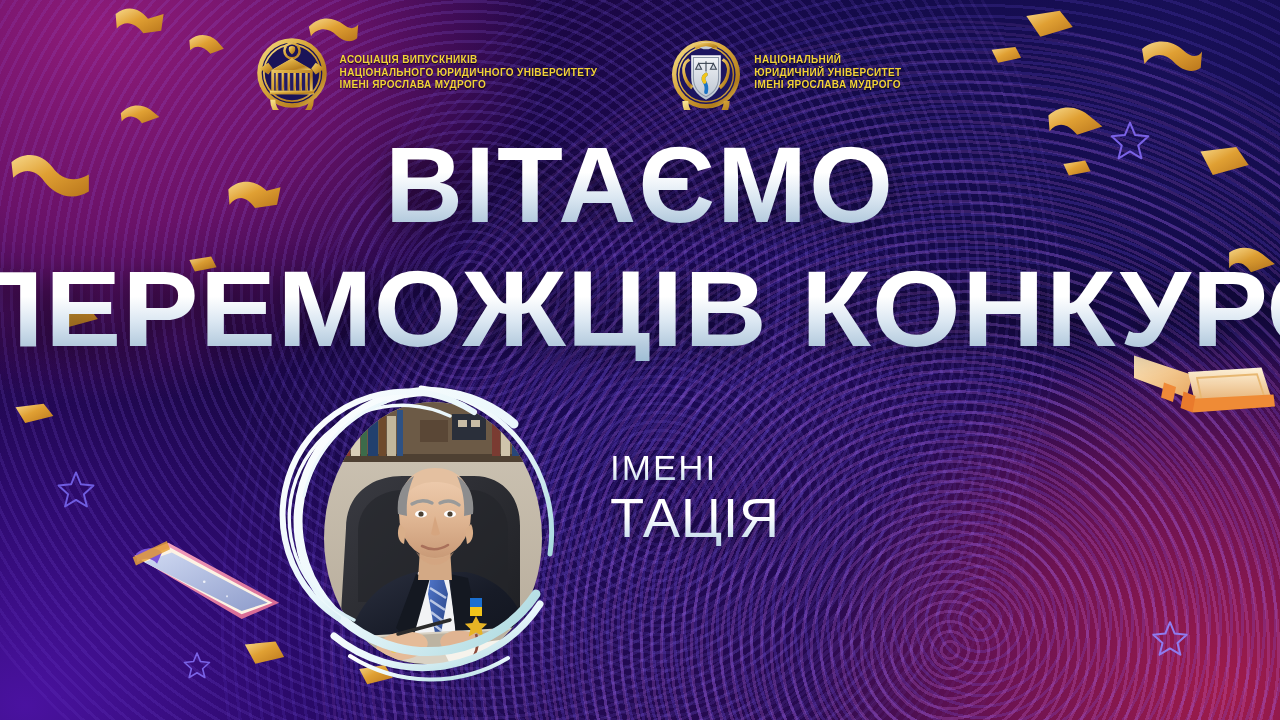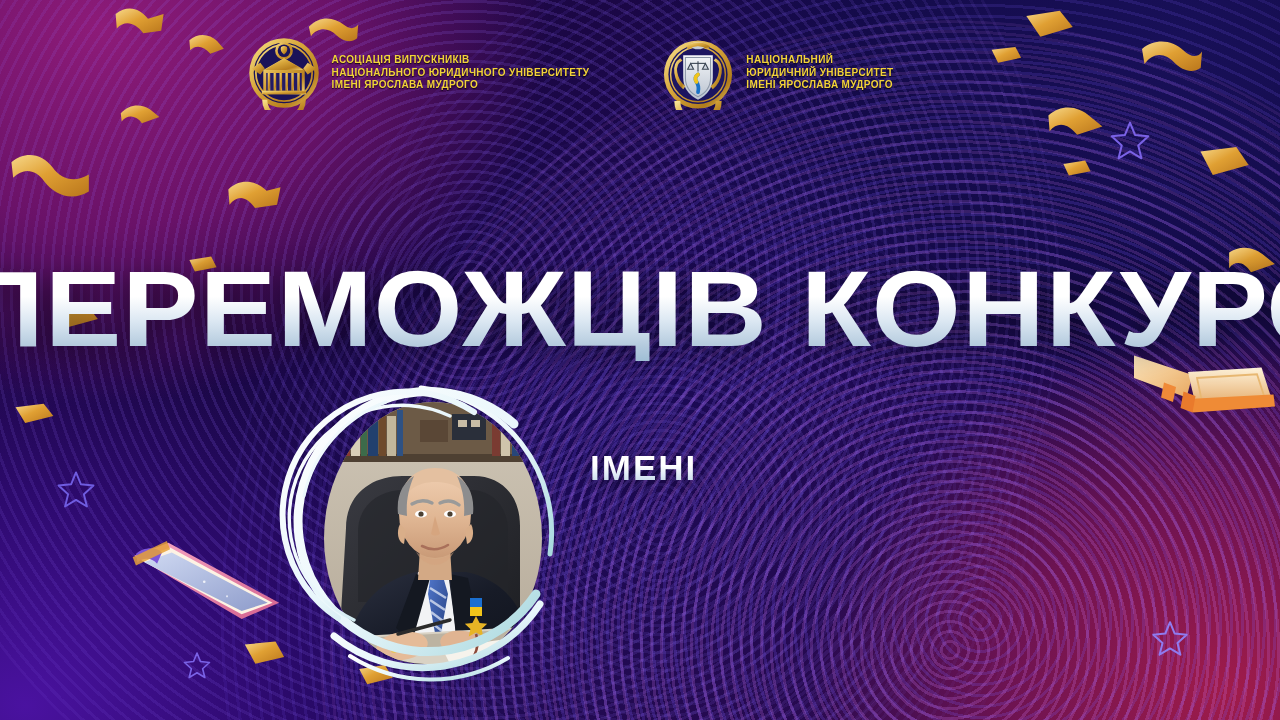--- a/index.html
+++ b/index.html
@@ -58,21 +58,21 @@
     opacity:.6;
   }
 
   
   .confetti{position:absolute;pointer-events:none;}
 
   
   .star-outline{position:absolute;pointer-events:none;}
 
   
-  .logo-row{position:absolute;top:26px;left:8px;width:1124px;height:94px;
+  .logo-row{position:absolute;top:26px;left:16px;width:1124px;height:94px;
     display:flex;justify-content:center;align-items:center;gap:72px;}
   .logo-block{display:flex;align-items:center;gap:11px;}
   .logo-text{line-height:1.26;}
   .logo-text div{
     color:#f2d23a;font-size:10px;font-weight:700;letter-spacing:.35px;
     text-transform:uppercase;white-space:nowrap;
     text-shadow:0 1px 1px rgba(0,0,0,.75);
   }
   .logo-mark{width:74px;height:74px;flex:0 0 74px;}
 
@@ -93,25 +93,26 @@
   .portrait-wrap{position:absolute;left:268px;top:368px;width:306px;height:330px;}
   .portrait-photo{
     position:absolute;left:56px;top:34px;width:218px;height:262px;
     border-radius:50% 50% 46% 46%/52% 52% 48% 48%;
     overflow:hidden;
   }
 
   
   .name-block{position:absolute;left:590px;top:450px;width:600px;}
   .name-line{
-    font-weight:700;white-space:nowrap;line-height:1.0;
+    font-weight:400;white-space:nowrap;line-height:1.0;
     background:linear-gradient(180deg,#ffffff 0%,#ffffff 44%,#e0ecf6 70%,#bcd4e4 100%);
     -webkit-background-clip:text;background-clip:text;
     color:transparent;-webkit-text-fill-color:transparent;
     filter:drop-shadow(0 4px 9px rgba(0,0,0,.55));
+    margin-left:20px;
   }
   #name-prefix{font-size:35px;letter-spacing:2px;margin-bottom:5px;}
   #name-main{font-size:56px;letter-spacing:.5px;margin-bottom:2px;}
   #name-surname{font-size:56px;letter-spacing:.5px;}
   .cap{font-size:1.21em;}
 </style>
 </head>
 <body>
 
 <div class="stage">
@@ -314,20 +315,21 @@
       </svg>
       <div class="logo-text">
         <div>НАЦІОНАЛЬНИЙ</div>
         <div>ЮРИДИЧНИЙ УНІВЕРСИТЕТ</div>
         <div>ІМЕНІ ЯРОСЛАВА МУДРОГО</div>
       </div>
     </div>
 
   </div>
 
+  <div class="headline" id="headline-1">ВІТАЄМО</div>
   <div class="headline" id="headline-2">ПЕРЕМОЖЦІВ КОНКУРСУ</div>
 
   <div class="portrait-wrap">
 
     <div class="portrait-photo">
       <svg width="218" height="262" viewBox="0 0 218 262" preserveAspectRatio="xMidYMid slice">
         <defs>
           <linearGradient id="wall" x1="0" y1="0" x2="0" y2="1">
             <stop offset="0%" stop-color="#cfc6b6"></stop>
               <stop offset="100%" stop-color="#b5aa99"></stop>
@@ -454,15 +456,16 @@
       <path d="M66 268 A140 140 0 0 0 272 236" fill="none" stroke="url(#arcg)" stroke-width="7" stroke-linecap="round"></path>
 
       <path d="M82 288 A150 150 0 0 0 240 290" fill="none" stroke="url(#arcg)" stroke-width="4" stroke-linecap="round"></path>
 
       <path d="M118 34 A130 130 0 0 0 36 128" fill="none" stroke="url(#arcg)" stroke-width="3" stroke-linecap="round"></path>
     </svg>
   </div>
 
   <div class="name-block">
     <div class="name-line" id="name-prefix">ІМЕНІ</div>
+    <div class="name-line" id="name-surname">ТАЦІЯ</div>
   </div>
 
 </div>
 
 </body></html>

